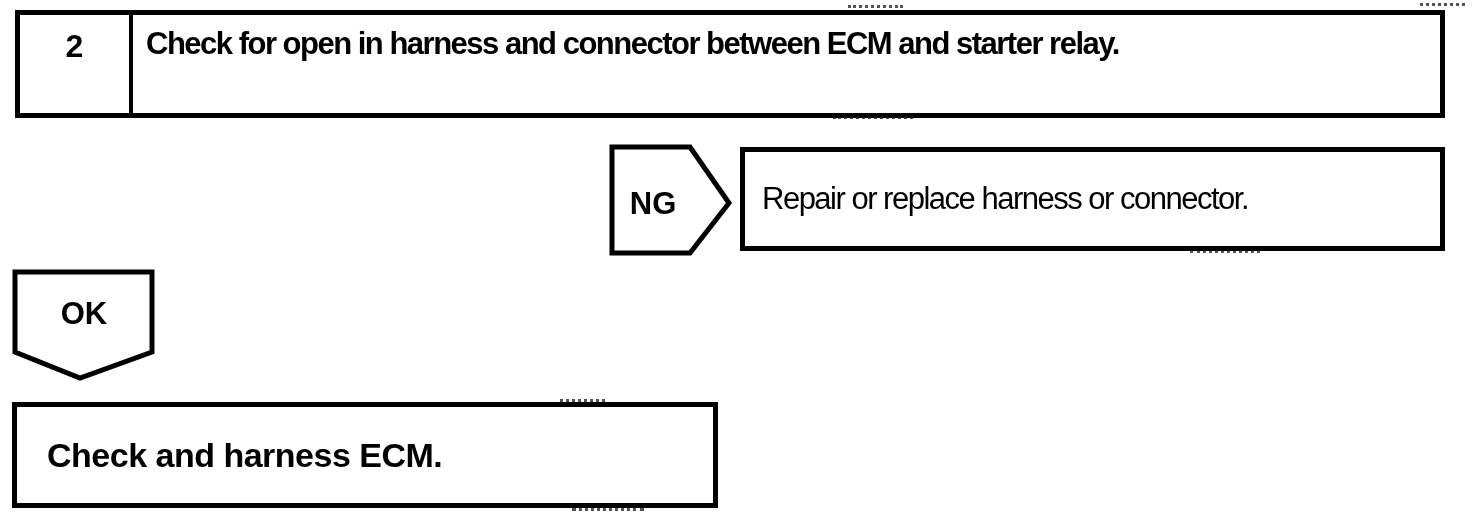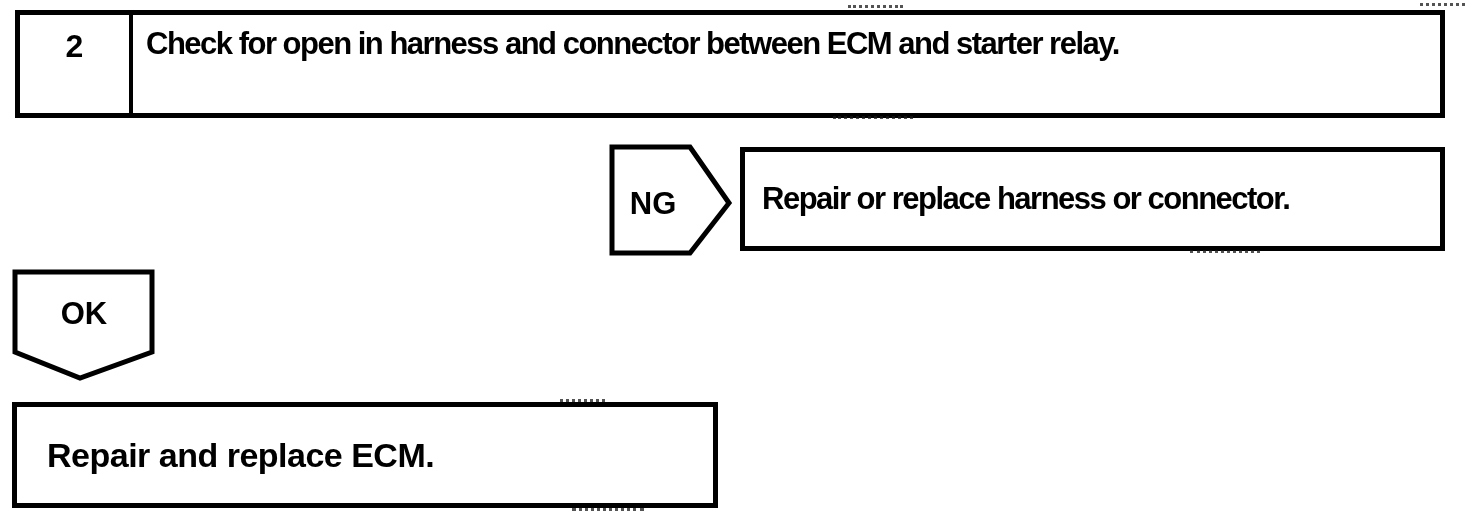--- a/index.html
+++ b/index.html
@@ -39,21 +39,21 @@
     letter-spacing: -1.5px;
     white-space: nowrap;
   }
   .ng-box {
     left: 740px; top: 147px;
     width: 705px; height: 104px;
     display: flex;
     align-items: center;
     padding-left: 17px;
     font-size: 31px;
-    font-weight: 700;
+    font-weight: 400;
     letter-spacing: -1.5px;
     white-space: nowrap;
   }
   .ok-box {
     left: 12px; top: 402px;
     width: 706px; height: 106px;
     display: flex;
     align-items: center;
     padding-left: 30px;
     font-size: 34px;
@@ -102,21 +102,21 @@
   <div class="box ng-box">
     <div>Repair or replace harness or connector.</div>
   </div>
 
   <svg class="pent ok-pent" viewBox="0 0 145 116">
     <polygon points="3,3 140,3 140,83 68,109 3,83"></polygon>
     <text x="72" y="55">OK</text>
   </svg>
 
   <div class="box ok-box">
-    <div>Repair and replace ECM.</div>
+    <div>Check and harness ECM.</div>
   </div>
 
   <div class="artifact" style="left:848px;  top:5px;   width:55px;"></div>
   <div class="artifact" style="left:1420px; top:3px;   width:45px;"></div>
   <div class="artifact" style="left:833px;  top:116px; width:80px;"></div>
   <div class="artifact" style="left:1190px; top:250px; width:70px;"></div>
   <div class="artifact" style="left:560px;  top:399px; width:45px;"></div>
   <div class="artifact" style="left:572px;  top:508px; width:72px;"></div>
 
 </div>

